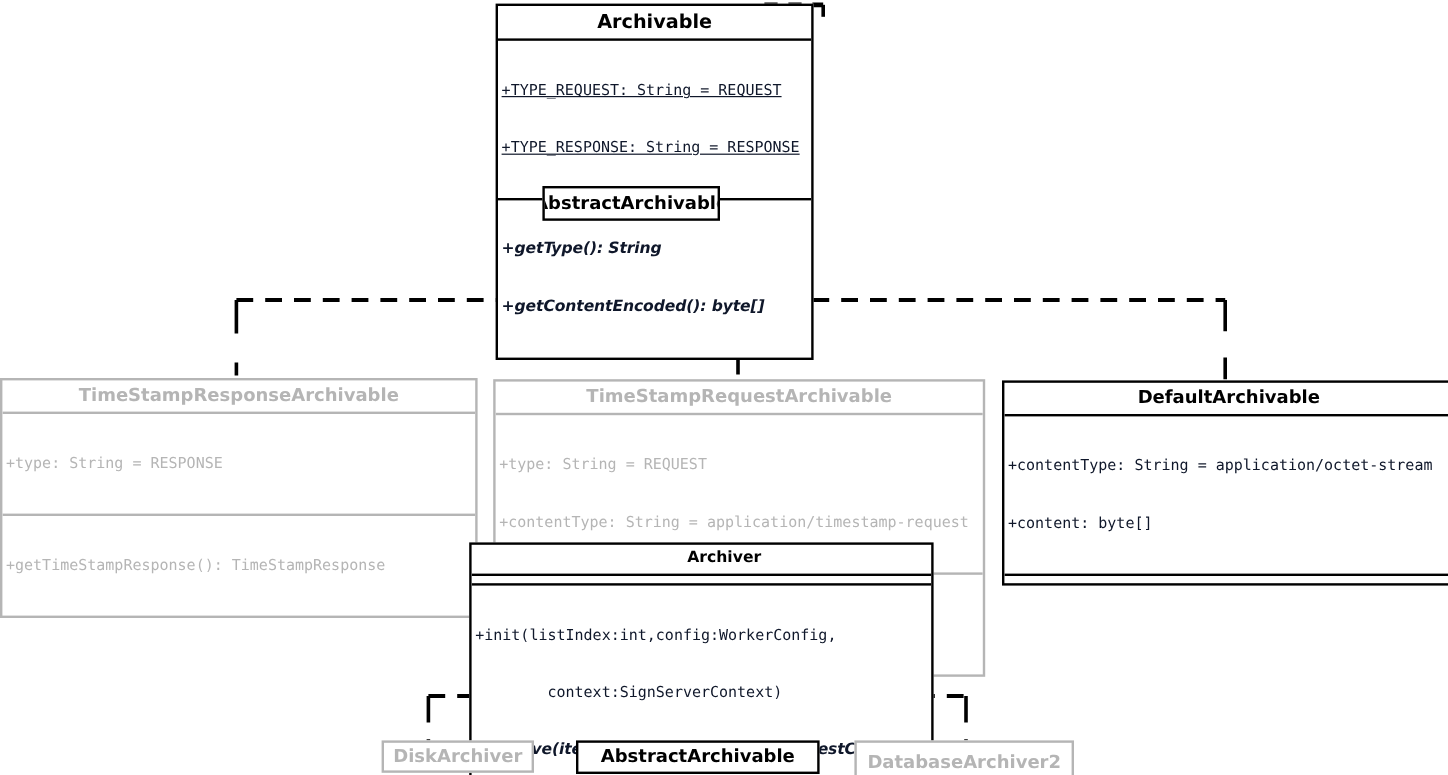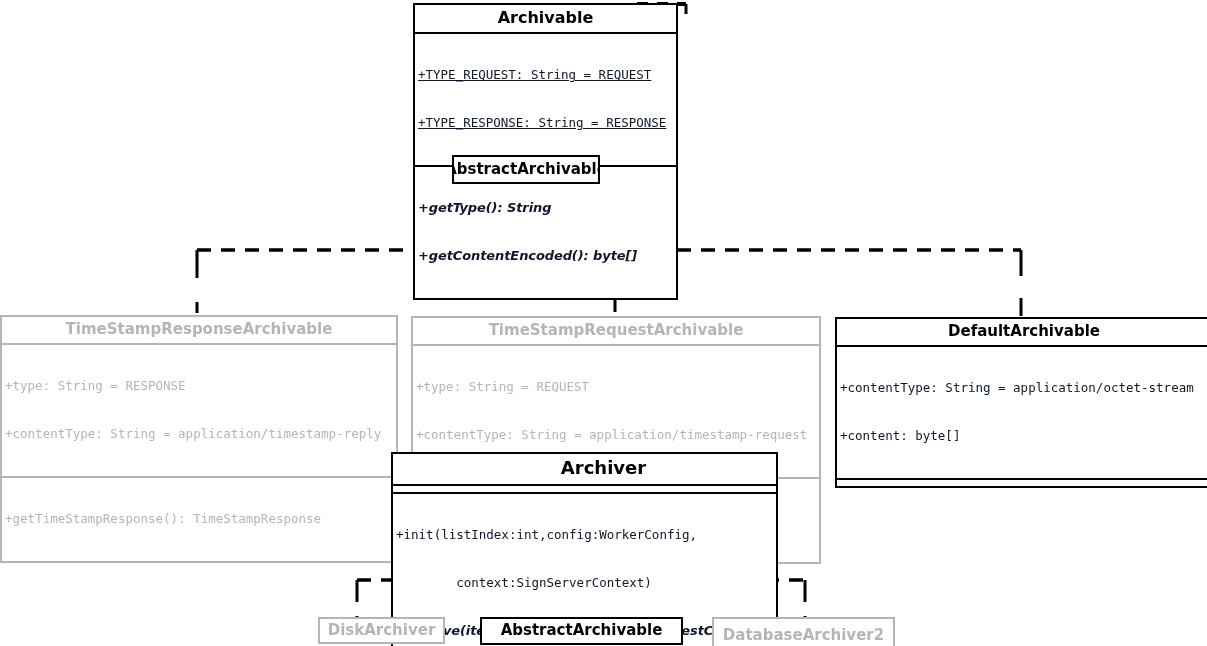--- a/index.html
+++ b/index.html
@@ -47,21 +47,21 @@
     letter-spacing:-0.1px;
   }
   .uml .compartment.empty{height:6px;padding:0;}
 
   
   .uml.simple{display:flex;align-items:center;justify-content:center;}
   .uml.simple .name{padding:2px 10px;font-size:15px;}
 
   
   #box-archivable .name{font-size:16px;}
-  #box-archiver .name{font-size:18px;padding-left:44px;}
+  #box-archiver .name{font-size:13px;padding-left:44px;}
 </style>
 </head>
 <body>
 
 <div id="canvas">
 
   <svg class="links" viewBox="0 0 1207 646" width="1207" height="646">
 
     <path d="M637 4 H686" stroke="#000" stroke-width="4" stroke-dasharray="11,9" fill="none"></path>
     <path d="M686 4 V14" stroke="#000" stroke-width="3" fill="none"></path>
@@ -105,21 +105,20 @@
   </div>
 
   <div class="uml simple" id="box-abstract-archivable" style="left:452px;top:155px;width:148px;height:29px;">
     <div class="name">AbstractArchivable</div>
   </div>
 
   <div class="uml faded" id="box-timestamp-response-archivable" style="left:0px;top:315px;width:398px;">
     <div class="name">TimeStampResponseArchivable</div>
     <div class="compartment">
       <div class="row">+type: String = RESPONSE</div>
-      <div class="row">+contentType: String = application/timestamp-reply</div>
     </div>
     <div class="compartment">
       <div class="row">+getTimeStampResponse(): TimeStampResponse</div>
     </div>
   </div>
 
   <div class="uml faded" id="box-timestamp-request-archivable" style="left:411px;top:316px;width:410px;">
     <div class="name">TimeStampRequestArchivable</div>
     <div class="compartment">
       <div class="row">+type: String = REQUEST</div>

